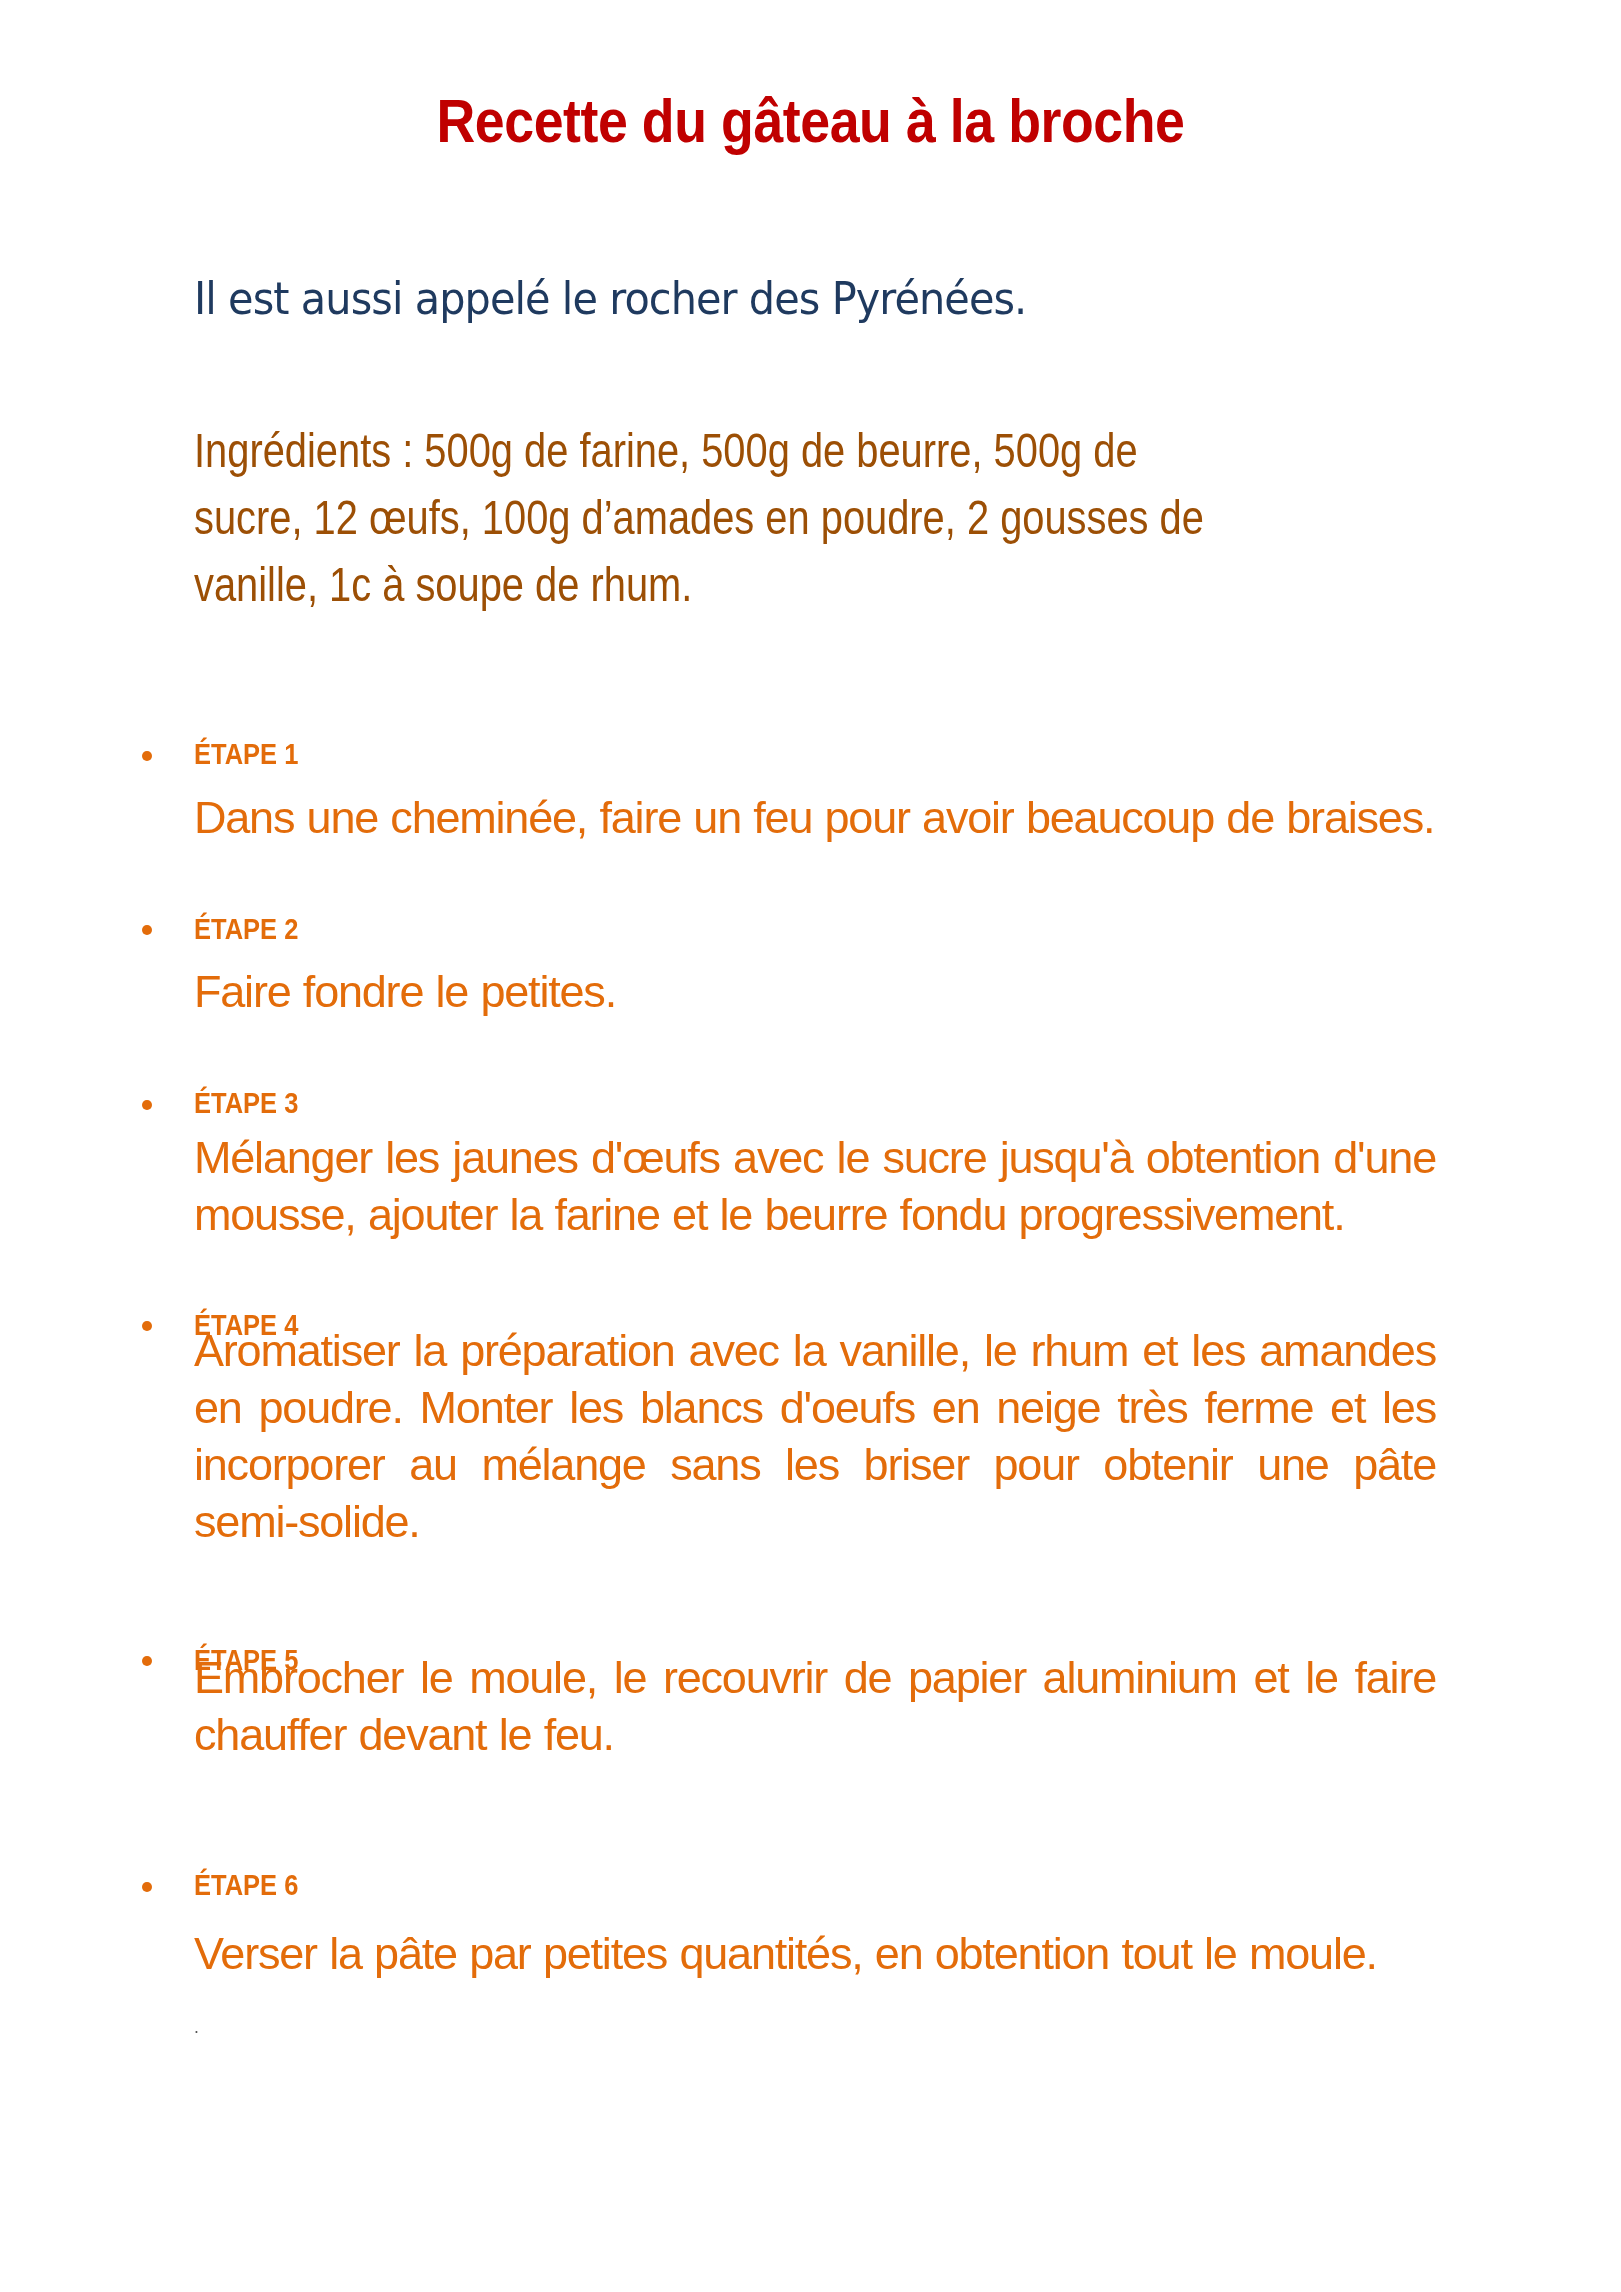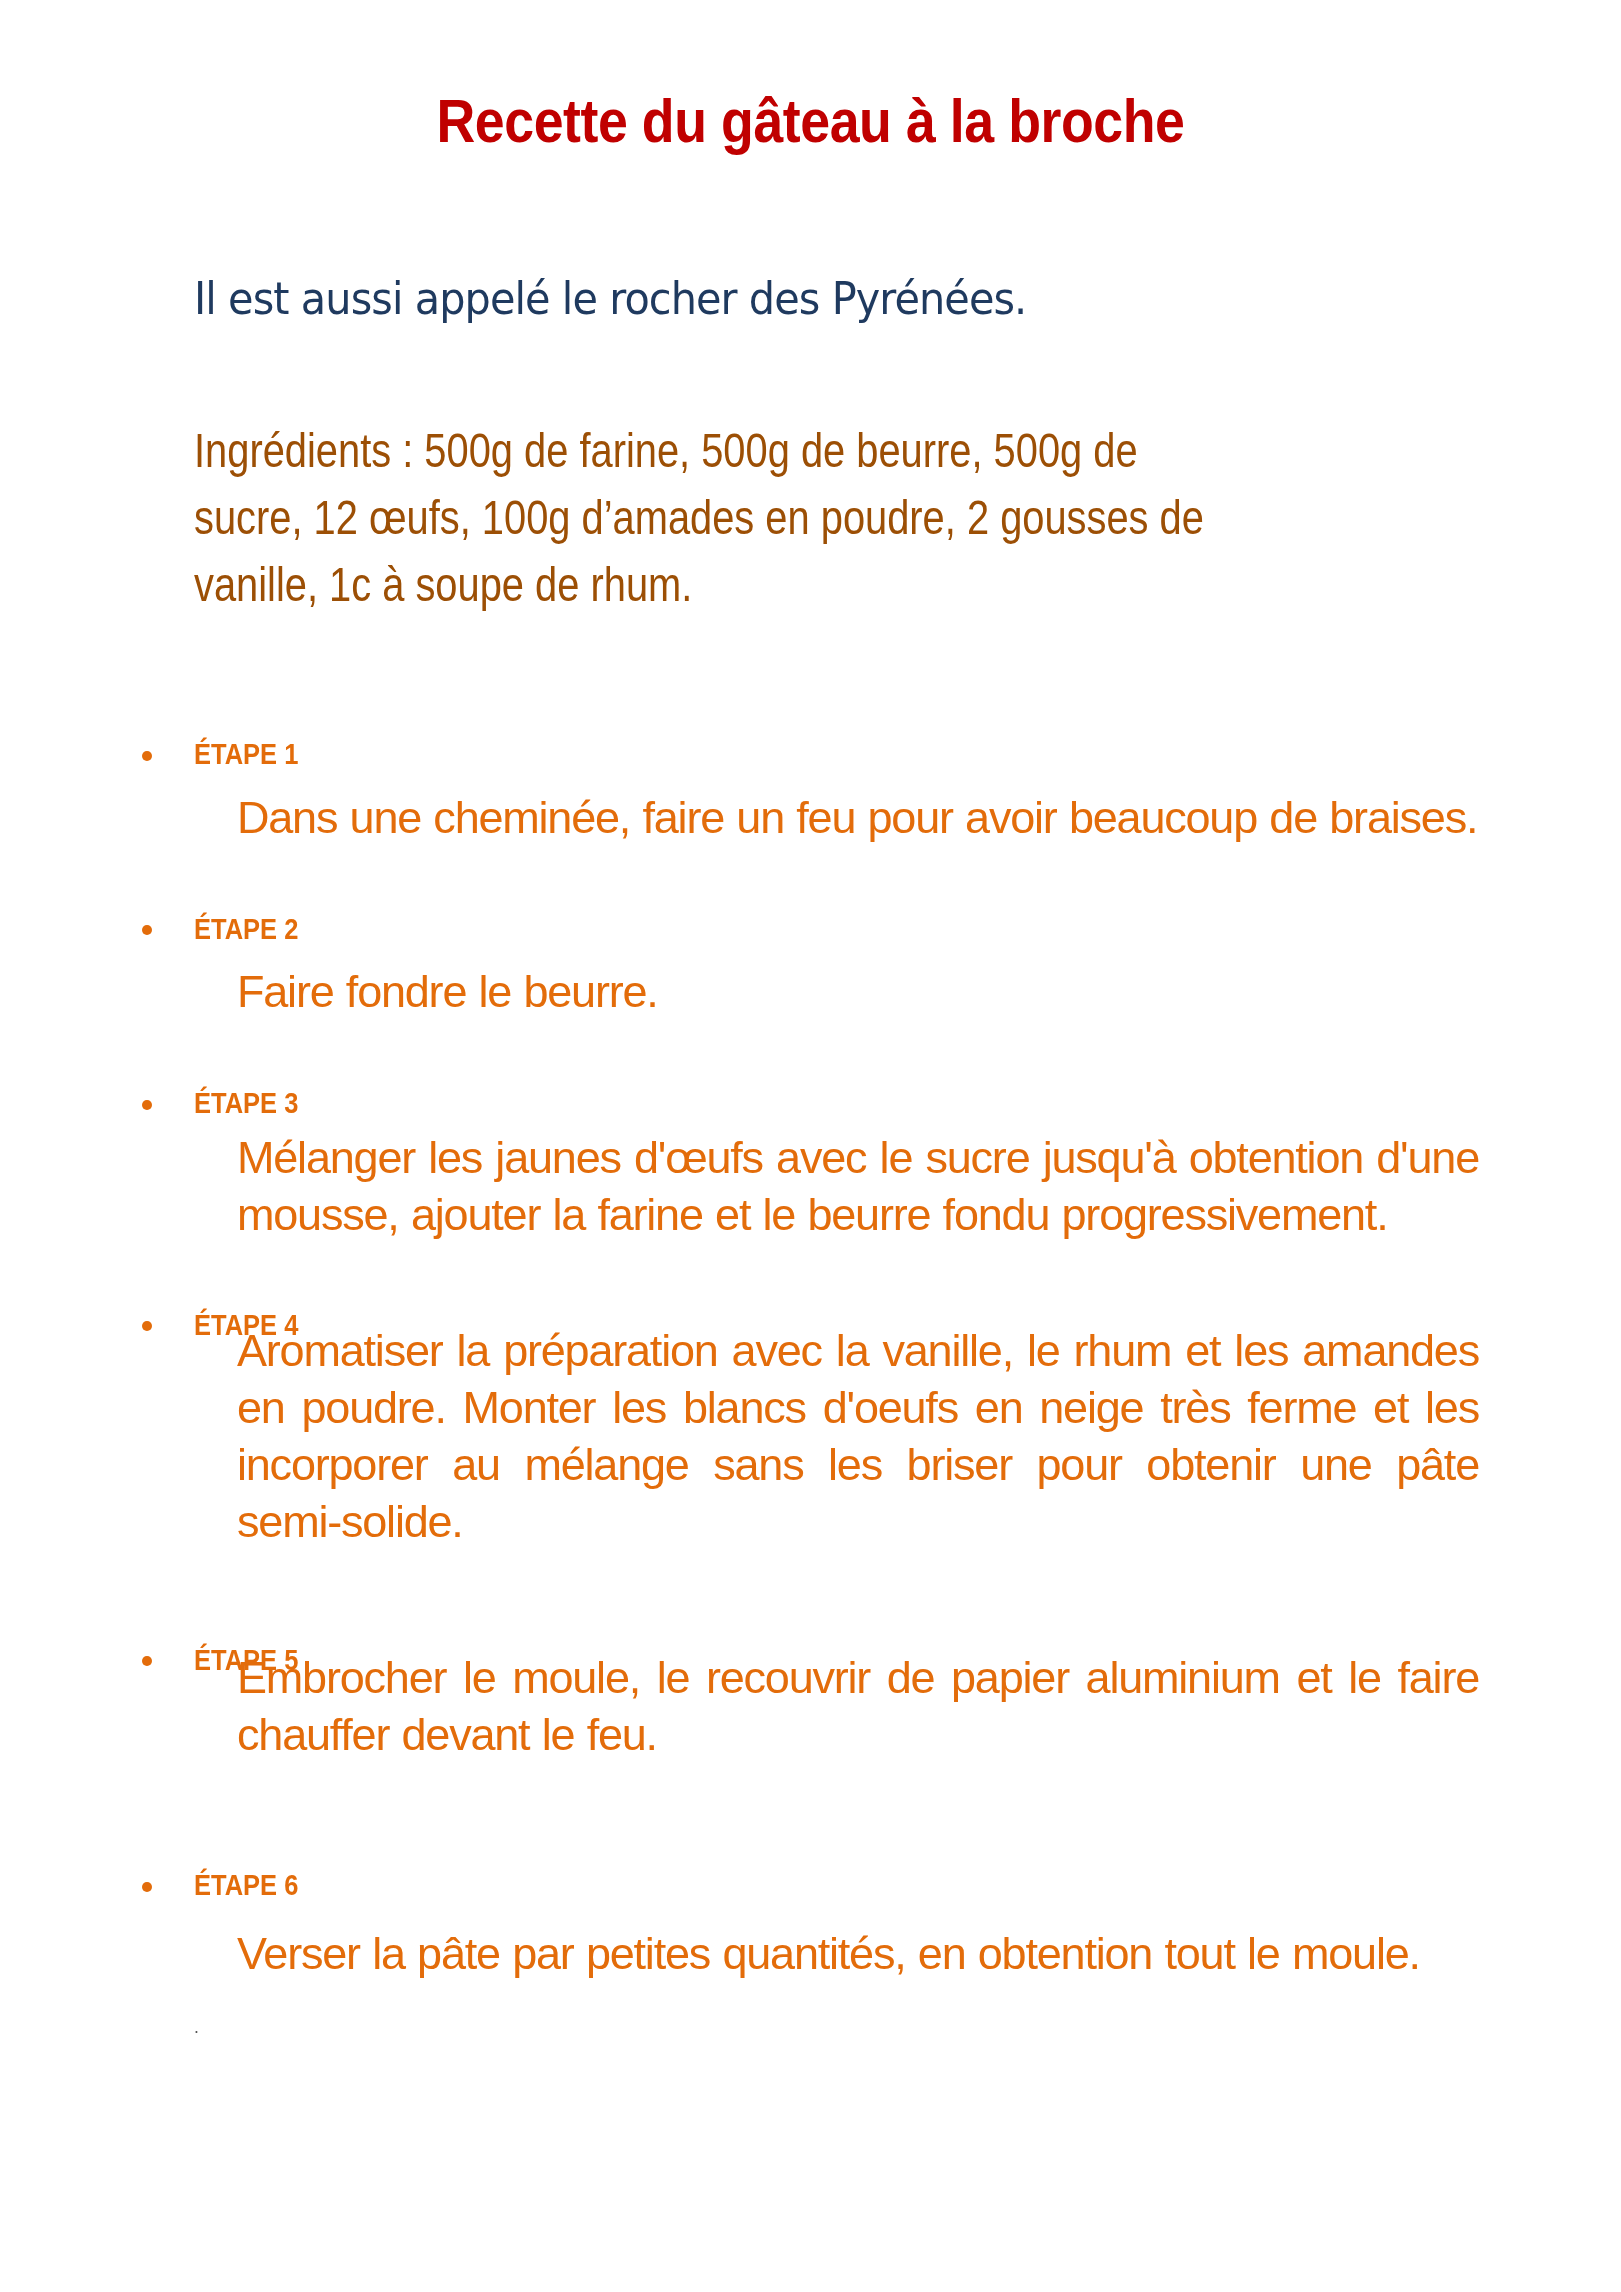--- a/index.html
+++ b/index.html
@@ -4,42 +4,42 @@
 <style>
   html, body { margin:0; padding:0; background:#ffffff; }
   body { width:1621px; height:2293px; position:relative; overflow:hidden; font-family:"Liberation Sans", sans-serif; }
   .title { position:absolute; left:0; width:1621px; top:86px; text-align:center; font-weight:bold; font-size:61px; color:#c00000; transform:scaleX(0.88); transform-origin:center; letter-spacing:-0.5px; }
   .subtitle { position:absolute; left:194px; top:272px; font-family:"DejaVu Sans", sans-serif; font-size:45px; color:#1f3a5f; letter-spacing:-1px; transform:scaleX(0.92); transform-origin:left; }
   .ingredients { position:absolute; left:194px; top:417px; width:1274px; font-size:48px; line-height:67px; color:#9c4f05; transform:scaleX(0.83); transform-origin:left; }
   .steps { position:absolute; left:0; top:0; }
   .step { position:absolute; left:0; width:1621px; }
   .bullet { position:absolute; left:142px; width:9.8px; height:9.8px; border-radius:50%; background:#e36c0a; }
   .step-label { position:absolute; left:194px; font-weight:bold; font-size:30px; color:#e36c0a; transform:scaleX(0.85); transform-origin:left; }
-  .step-text { position:absolute; left:194px; width:1242px; font-size:47px; line-height:57px; color:#e36c0a; text-align:justify;margin-left:43px; }
+  .step-text { position:absolute; left:194px; width:1242px; font-size:47px; line-height:57px; color:#e36c0a; text-align:justify; }
   .dot { position:absolute; left:194px; top:2017px; font-size:17.6px; color:#555; }
 </style>
 </head>
 <body>
 
 <h1 class="title" style="margin:0;">Recette du gâteau à la broche</h1>
 
 <p class="subtitle" style="margin:0;">Il est aussi appelé le rocher des Pyrénées.</p>
 
 <p class="ingredients" style="margin:0;">Ingrédients : 500g de farine, 500g de beurre, 500g de sucre, 12 œufs, 100g d’amades en poudre, 2 gousses de vanille, 1c à soupe de rhum.</p>
 
 <div class="steps">
   <div class="step">
     <span class="bullet" style="top:751px;"></span>
     <span class="step-label" style="top:737px;">ÉTAPE 1</span>
     <div class="step-text" style="top:789px; text-align:left;">Dans une cheminée, faire un feu pour avoir beaucoup de braises.</div>
   </div>
   <div class="step">
     <span class="bullet" style="top:925px;"></span>
     <span class="step-label" style="top:912px;">ÉTAPE 2</span>
-    <div class="step-text" style="top:963px; text-align:left;">Faire fondre le beurre.</div>
+    <div class="step-text" style="top:963px; text-align:left;">Faire fondre le petites.</div>
   </div>
   <div class="step">
     <span class="bullet" style="top:1100px;"></span>
     <span class="step-label" style="top:1086px;">ÉTAPE 3</span>
     <div class="step-text" style="top:1129px;">Mélanger les jaunes d'œufs avec le sucre jusqu'à obtention d'une mousse, ajouter la farine et le beurre fondu progressivement.</div>
   </div>
   <div class="step">
     <span class="bullet" style="top:1321px;"></span>
     <span class="step-label" style="top:1308px;">ÉTAPE 4</span>
     <div class="step-text" style="top:1322px;">Aromatiser la préparation avec la vanille, le rhum et les amandes en poudre. Monter les blancs d'oeufs en neige très ferme et les incorporer au mélange sans les briser pour obtenir une pâte semi-solide.</div>

